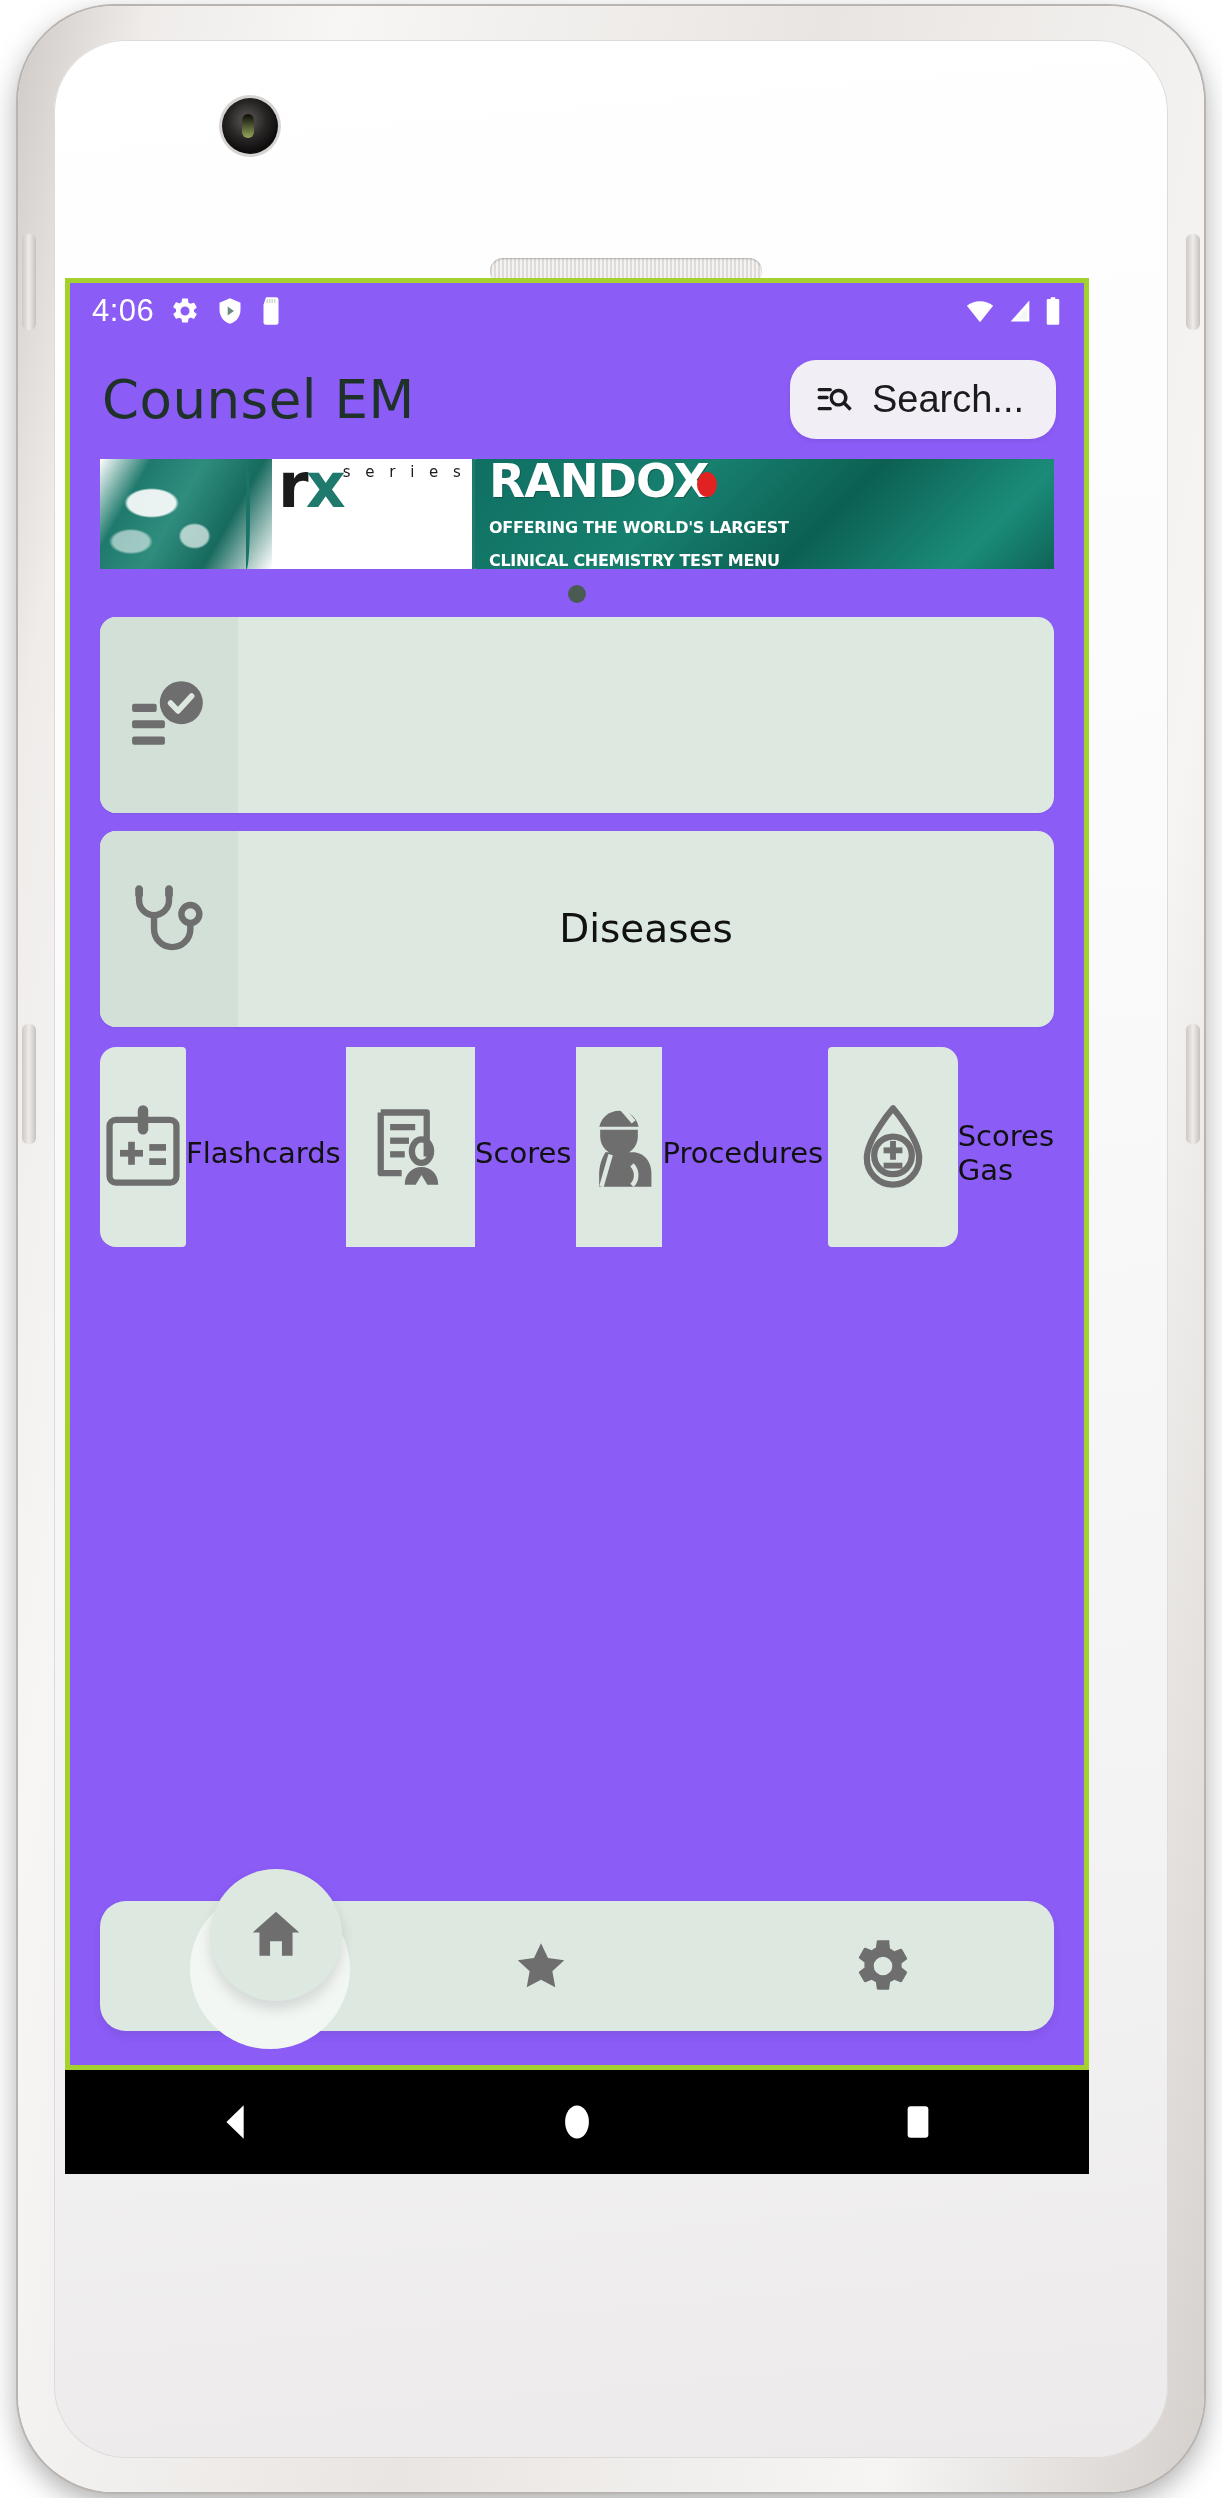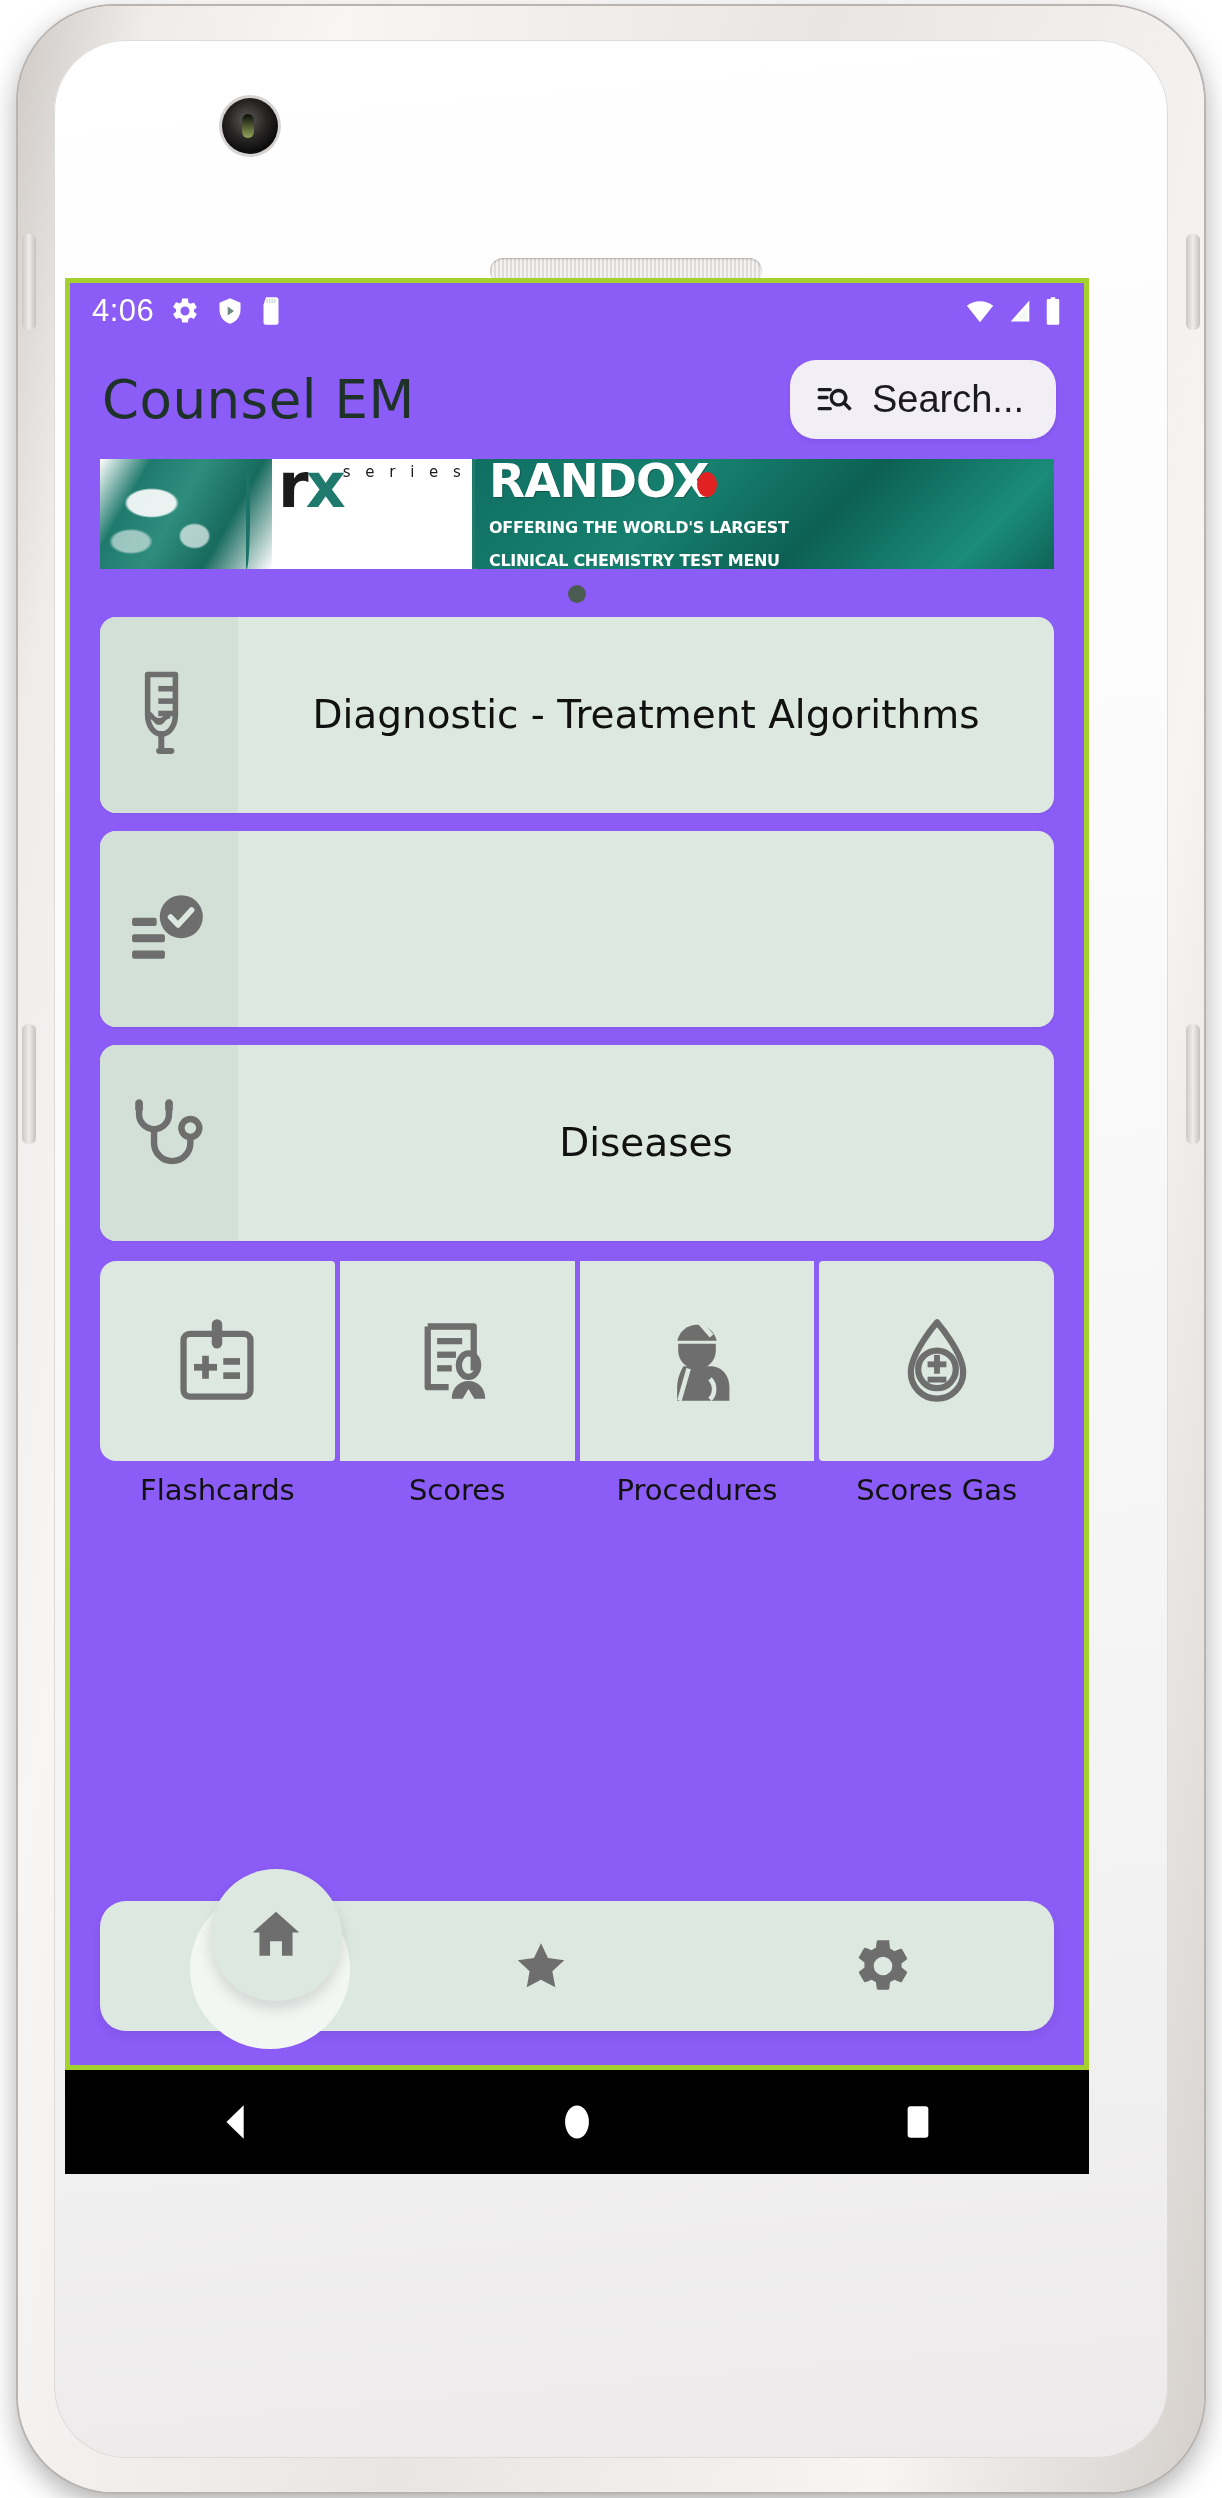--- a/index.html
+++ b/index.html
@@ -203,21 +203,21 @@
     font-family: "DejaVu Sans", sans-serif;
     line-height: 1.25;
     padding: 0 18px;
   }
 
   
   #quick-grid {
     padding: 20px 30px 0;
     display: grid; grid-template-columns: repeat(4,1fr); gap: 5px;
   }
-  .quick-item { display:flex; flex-direction:column; align-items:center; }
+  .quick-item { display:flex; flex-direction:row; align-items:center; }
   .quick-tile {
     width: 100%; height: 200px;
     background: #dde8e0;
     display:flex; align-items:center; justify-content:center;
   }
   .quick-item:first-child .quick-tile { border-radius: 16px 4px 4px 16px; }
   .quick-item:last-child .quick-tile  { border-radius: 4px 16px 16px 4px; }
   .quick-label {
     margin-top: 12px; font-size: 29px; color: #111111;
     font-family: "DejaVu Sans", sans-serif;
@@ -349,38 +349,20 @@
       </div>
     </div>
   </div>
 
   <div id="carousel-dots">
     <span class="dot-ind"></span>
   </div>
 
   <div id="main-cards">
 
-    <div class="big-card">
-      <div class="icon-strip">
-        <svg width="76" height="94" viewBox="0 0 34 44">
-          <g fill="none" stroke="#6e6e6e" stroke-width="2.6" stroke-linejoin="round">
-            <path d="M7 3h13v19a6.5 9 0 0 1-13 0V3Z"></path>
-          </g>
-          <g fill="#6e6e6e">
-            <rect x="12" y="8.4" width="9" height="2.6"></rect>
-            <rect x="12" y="14.2" width="9" height="2.6"></rect>
-            <rect x="12" y="20" width="9" height="2.6"></rect>
-            <path d="M7.2 20.4c2.6 0 2.6 3 5.2 3s2.6-3 5.2-3v3.2c-2.6 0-2.6 3-5.2 3s-2.6-3-5.2-3v-3.2Z"></path>
-            <rect x="12" y="29.5" width="2.8" height="9"></rect>
-            <rect x="11" y="37.4" width="8.5" height="2.8" rx="1.3"></rect>
-          </g>
-        </svg>
-      </div>
-      <div class="card-label">Diagnostic - Treatment Algorithms</div>
-    </div>
 
     <div class="big-card">
       <div class="icon-strip">
         <svg width="82" height="82" viewBox="0 0 40 40">
           <g fill="#6e6e6e">
             <rect x="2" y="14.5" width="12" height="4" rx="1"></rect>
             <rect x="2" y="22.5" width="16" height="4" rx="1"></rect>
             <rect x="2" y="30.5" width="16" height="4" rx="1"></rect>
             <circle cx="26" cy="14" r="10.5"></circle>
           </g>

